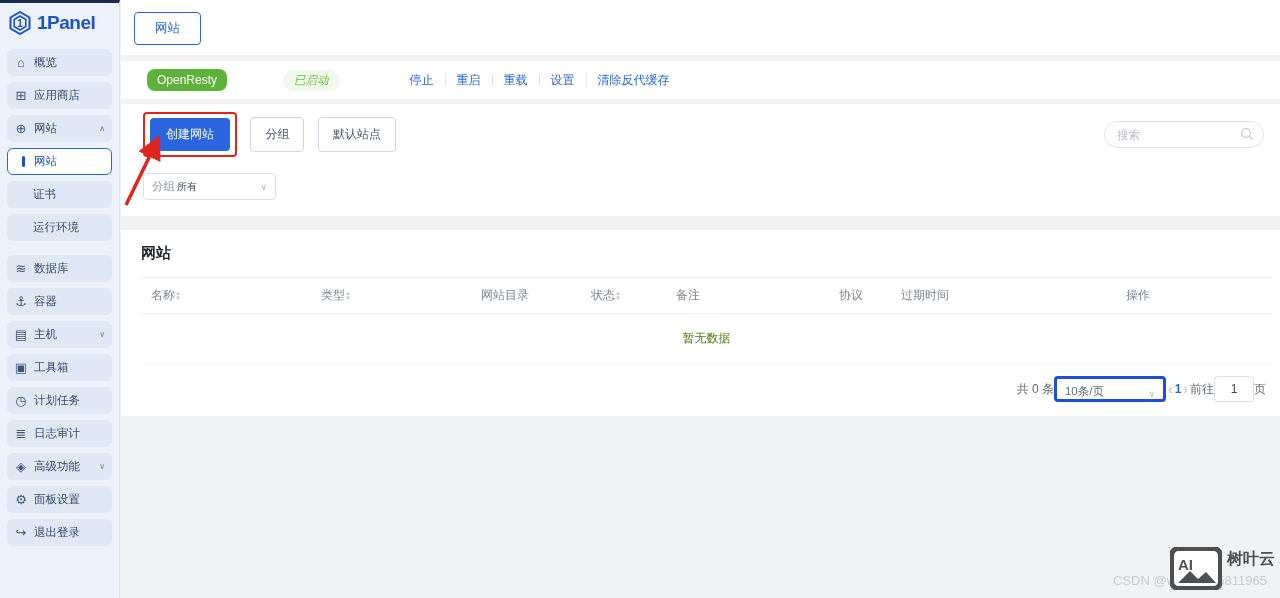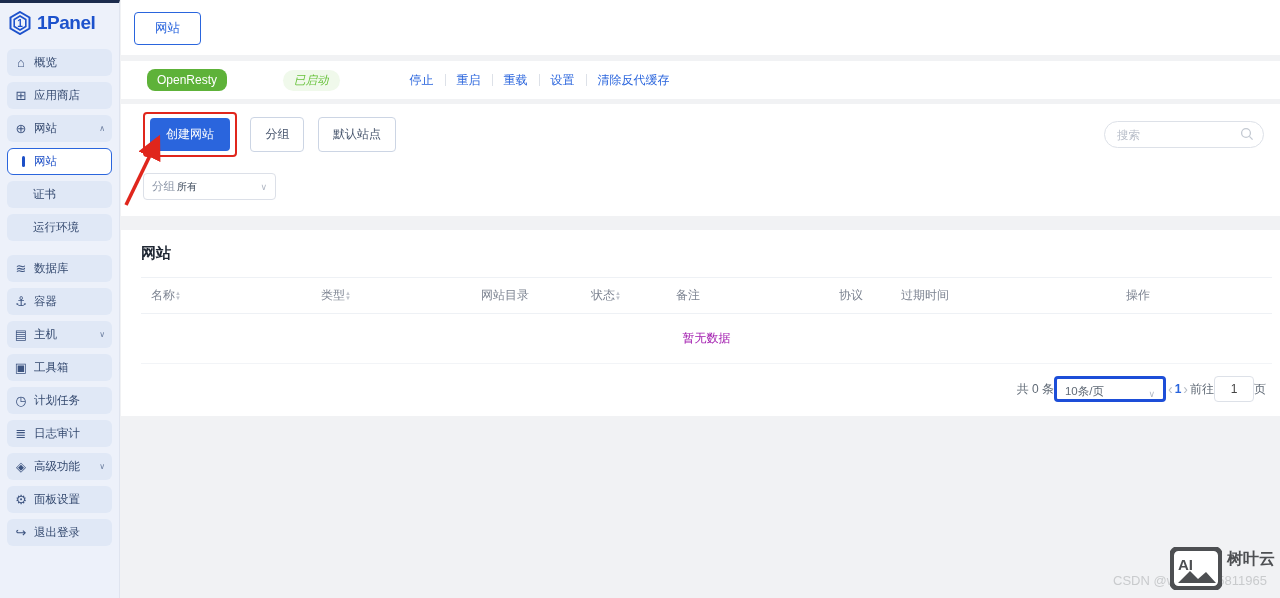--- a/index.html
+++ b/index.html
@@ -58,21 +58,21 @@
   .select-box .sel-chevron { font-size:9px; color:#b0b6c3; }
 
   .table-card { margin-top:14px; background:#fff; padding:14px 8px 14px 20px; min-height:152px; }
   .table-title { font-size:15px; font-weight:bold; color:#1f2733; }
   .thead { display:grid; grid-template-columns:170px 160px 110px 85px 163px 62px 225px 1fr;
            margin-top:14px; border-top:1px solid #eef1f5; border-bottom:1px solid #eef1f5; height:37px; align-items:center; }
   .th { display:flex; align-items:center; font-size:12px; color:#7d8492; padding-left:10px; font-weight:normal; }
   .sort { display:inline-flex; flex-direction:column; line-height:4.5px; }
   .sort span { font-size:6px; color:#c0c4cc; }
   .empty-row { height:50px; display:flex; align-items:center; justify-content:center;
-               font-size:12px; color:#a21caf; border-bottom:1px solid #f2f4f7; }
+               font-size:12px; color:#4d7c0f; border-bottom:1px solid #f2f4f7; }
   .pagination { display:flex; align-items:center; justify-content:flex-end; gap:0; margin-top:12px;
                 padding-right:6px; font-size:12px; color:#606a76; }
   .page-size { display:inline-flex; align-items:flex-end; width:112px; height:26px; border:3px solid #1d4ed8;
                border-radius:4px; padding:0 8px; color:#606a76; cursor:pointer; background:#fff; }
   .page-size .ps-label { flex:1; font-size:11.5px; }
   .page-size .sel-chevron { font-size:9px; color:#b0b6c3; }
   .pg-arrow { color:#b6bcc6; font-size:14px; cursor:pointer; padding:0 2px; }
   .pg-current { color:#2a65dd; font-weight:bold; cursor:pointer; }
   .goto-input { width:40px; height:26px; border:1px solid #dde1e8; border-radius:4px; text-align:center;
                 font-size:12px; color:#444; outline:none; font-family:inherit; }

